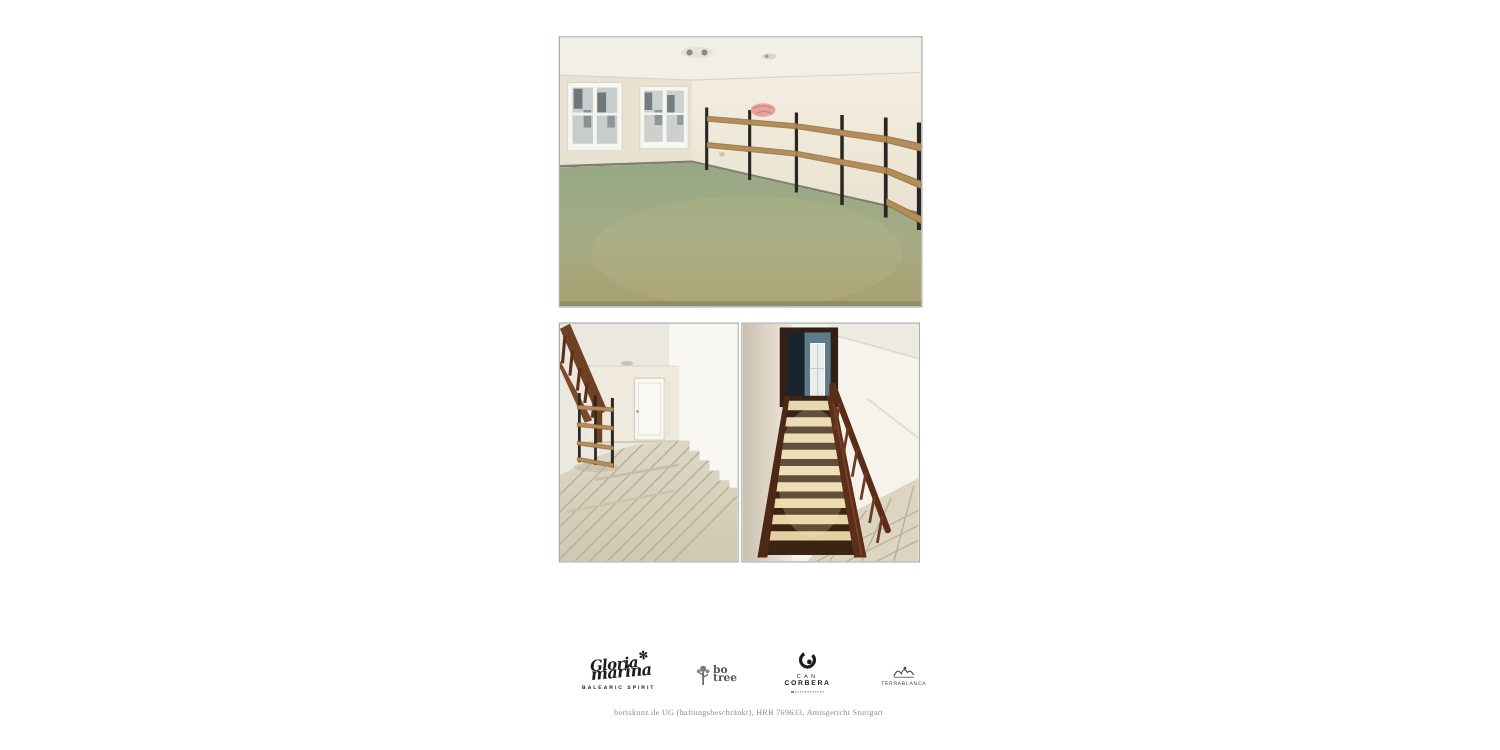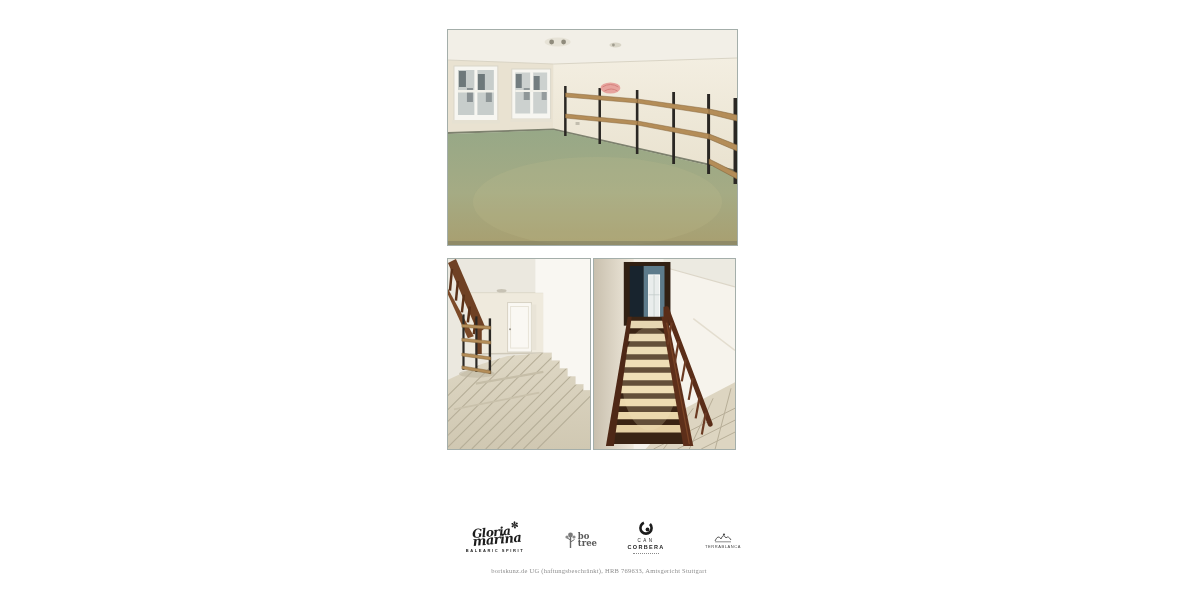--- a/index.html
+++ b/index.html
@@ -15,21 +15,21 @@
   
   .logo-gloria{left:464px;top:522px;width:62px;height:42px;}
   .gm-script{font-family:"DejaVu Serif", serif;font-style:italic;font-weight:700;
              font-size:12px;line-height:10px;letter-spacing:-0.5px;transform:rotate(-5deg);}
   .gm-line2{font-size:13px;margin-top:-2px;transform:rotate(-5deg) translateX(2px);}
   .gm-star{font-size:9px;font-style:normal;vertical-align:6px;margin-left:1px;}
   .gm-sub{font-family:"Liberation Sans", sans-serif;font-size:4px;letter-spacing:1.6px;
           margin-top:3px;color:#242424;font-weight:700;}
   
   .logo-botree{left:549px;top:531px;width:48px;height:26px;color:#5c5c5c;}
-  .bt-row{display:flex;align-items:center;justify-content:flex-end;gap:1px;}
+  .bt-row{display:flex;align-items:center;justify-content:center;gap:1px;}
   .bt-words{font-family:"DejaVu Serif", serif;font-weight:700;font-size:8.5px;line-height:7px;
             text-align:left;color:#585858;}
   
   .logo-can{left:624px;top:520px;width:44px;height:44px;}
   .cc-word1{font-family:"Liberation Sans", sans-serif;font-size:4.5px;letter-spacing:2.5px;
             margin-top:2px;color:#1c1c1c;}
   .cc-word2{font-family:"Liberation Sans", sans-serif;font-size:5.5px;font-weight:700;
             letter-spacing:1.3px;color:#1c1c1c;margin-top:1px;}
   .cc-tagline{width:26px;height:0;border-top:1px dotted #8a8a8a;margin:2.5px auto 0;}
   

